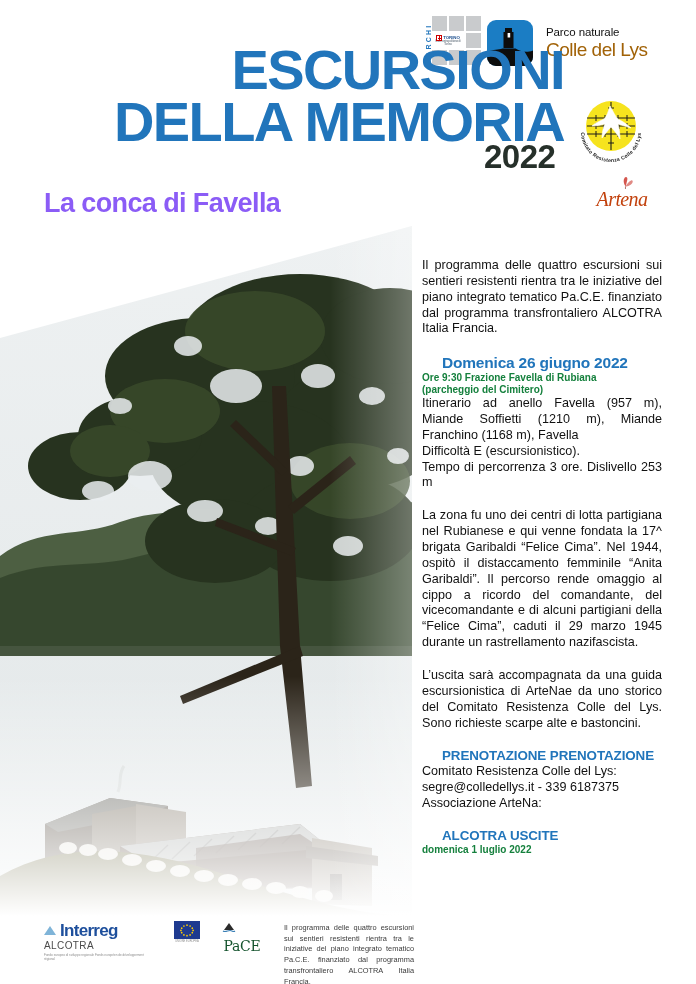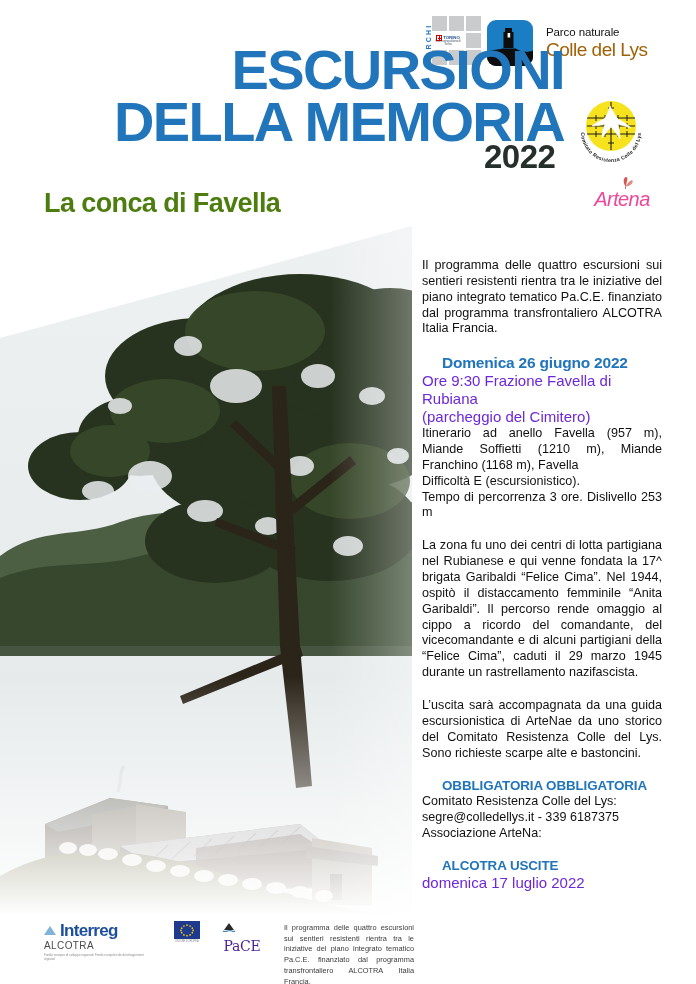--- a/index.html
+++ b/index.html
@@ -58,40 +58,40 @@
   
   #crl-logo {
     position: absolute; left: 574px; top: 92px; width: 74px; height: 74px;
   }
   
   #artena-logo {
     position: absolute; left: 582px; top: 176px; width: 80px; height: 38px;
     text-align: center;
   }
   .artena-word {
-    font-family: Liberation Sans, sans-serif;
-    font-style: italic; font-size: 20px; color: #ec4899;
+    font-family: Liberation Serif, serif;
+    font-style: italic; font-size: 20px; color: #c2410c;
     letter-spacing: -0.6px; line-height: 1;
   }
 
   
   #headline { position: absolute; left: 44px; top: 44px; width: 520px; text-align: right; }
   .h-line {
     font-weight: 700; font-size: 56px; line-height: 0.93;
     color: #2175bb; letter-spacing: -1.6px;
     font-family: "Liberation Sans", sans-serif;
   }
   #year-row { position: absolute; left: 448px; top: 140px; }
   .year {
     font-weight: 700; font-size: 33px; color: #26302a;
     letter-spacing: -0.5px; line-height: 1; margin-left: 36px;
   }
   #subtitle {
     position: absolute; left: 44px; top: 188px;
-    font-weight: 700; font-size: 27px; color: #4d7c0f; letter-spacing: -0.6px;
+    font-weight: 700; font-size: 27px; color: #8b5cf6; letter-spacing: -0.6px;
   }
 
   
   #photo {
     position: absolute; left: 0; top: 226px; width: 412px; height: 690px;
     overflow: hidden;
   }
   #photo svg { display: block; width: 412px; height: 690px; }
 
   
@@ -101,21 +101,21 @@
   .body-text {
     font-size: 12.6px; line-height: 1.26; color: #111;
     text-align: justify; font-family: "Liberation Sans", sans-serif;
   }
   .body-text.plain { text-align: left; }
   .blue-head {
     color: #2175bb; font-weight: 700; font-size: 15.5px;
     letter-spacing: -0.2px; line-height: 1.15; margin-left: 20px;
   }
   .bold-line {
-    font-weight: 400; font-size: 15px; color: #6d28d9; line-height: 1.2;
+    font-weight: 700; font-size: 10px; color: #15803d; line-height: 1.2;
   }
   .gap-l { height: 17px; }
   .blue-head.small { font-size: 13.4px; letter-spacing: -0.1px; }
 
   
   #footer {
     position: absolute; left: 44px; top: 920px; width: 370px;
     display: flex; align-items: flex-start; gap: 22px;
   }
   .interreg-block { flex: none; width: 108px; padding-top: 2px; }
@@ -125,21 +125,21 @@
     letter-spacing: -0.7px; line-height: 1;
   }
   .ir-alcotra { font-size: 10px; color: #4a4a4a; letter-spacing: 0.4px; margin-top: 1px; }
   .ir-fine { font-size: 3.1px; color: #8d8d8d; line-height: 1.35; margin-top: 1.5px; }
   .eu-flag {
     width: 26px; height: 18px; background: #1e3a8f; position: relative;
     flex: none; margin-top: 1px;
   }
   .pace-block { flex: none; text-align: center; margin-top: 1px; }
   .pace-word {
-    font-family: "DejaVu Serif", serif; font-size: 14px; color: #4c1d95;
+    font-family: "DejaVu Serif", serif; font-size: 14px; color: #14532d;
     letter-spacing: -0.3px; line-height: 1;
   }
   .footer-note {
     font-size: 7.4px; line-height: 1.45; color: #3a3a3a;
     text-align: justify; flex: 1; padding-top: 3px;
   }
 </style>
 </head>
 <body>
 
@@ -381,29 +381,29 @@
     <div class="gap-l"></div>
 
     <div class="body-text">La zona fu uno dei centri di lotta partigiana nel Rubianese e qui  venne fondata la 17^ brigata Garibaldi “Felice Cima”. Nel 1944, ospitò il distaccamento femminile “Anita Garibaldi”.  Il percorso rende omaggio al cippo a ricordo del comandante, del vicecomandante e di alcuni partigiani della “Felice Cima”, caduti il 29 marzo 1945 durante un rastrellamento nazifascista.</div>
 
     <div class="gap-l"></div>
 
     <div class="body-text">L’uscita sarà accompagnata da una guida escursionistica di ArteNae da uno storico del Comitato Resistenza Colle del Lys. Sono richieste scarpe alte e bastoncini.</div>
 
     <div class="gap-l"></div>
 
-    <div class="blue-head small">OBBLIGATORIA OBBLIGATORIA</div>
+    <div class="blue-head small">PRENOTAZIONE PRENOTAZIONE</div>
     <div class="body-text plain">Comitato Resistenza Colle del Lys:</div>
     <div class="body-text plain">segre@colledellys.it - 339 6187375</div>
     <div class="body-text plain">Associazione ArteNa:</div>
 
     <div class="gap-l"></div>
 
     <div class="blue-head small">ALCOTRA USCITE</div>
-    <div class="bold-line">domenica 17 luglio 2022</div>
+    <div class="bold-line">domenica 1 luglio 2022</div>
   </div>
 
   <div id="footer">
 
     <div class="interreg-block">
       <div class="ir-row">
         <svg width="12" height="9" viewBox="0 0 12 9" aria-hidden="true">
           <path d="M6 0 L12 9 L0 9 Z" fill="#7fb4d8"></path>
         </svg>
         <span class="ir-word">Interreg</span>

